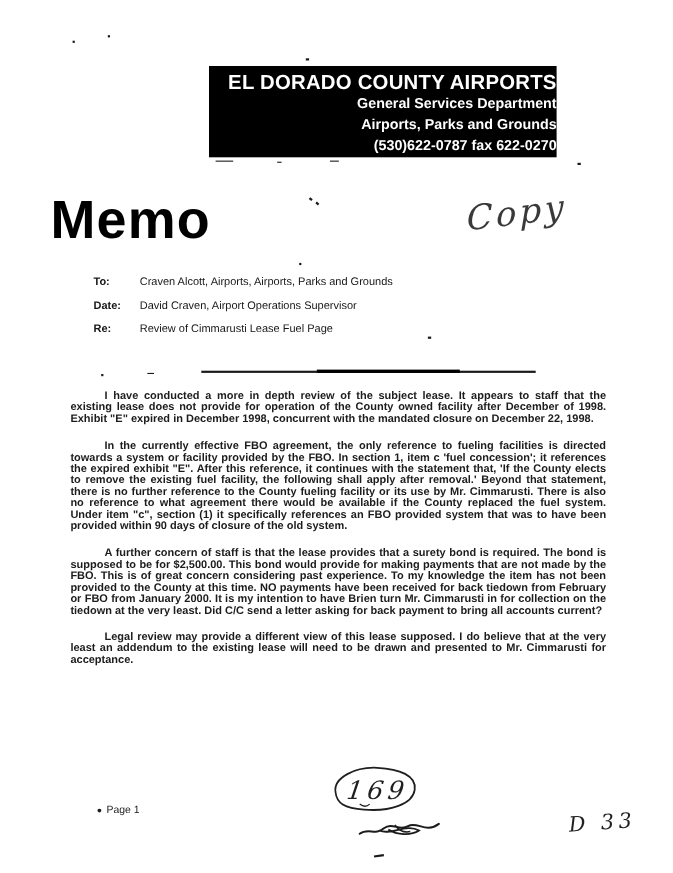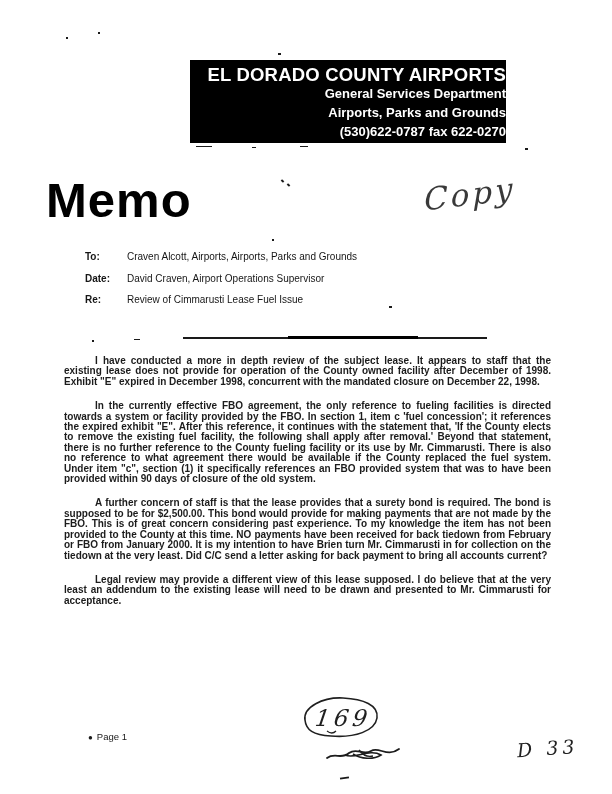--- a/index.html
+++ b/index.html
@@ -74,21 +74,21 @@
     <div class="row">
       <span class="label">To:</span>
       <span class="value">Craven Alcott, Airports, Airports, Parks and Grounds</span>
     </div>
     <div class="row">
       <span class="label">Date:</span>
       <span class="value">David Craven, Airport Operations Supervisor</span>
     </div>
     <div class="row">
       <span class="label">Re:</span>
-      <span class="value">Review of Cimmarusti Lease Fuel Issue</span>
+      <span class="value">Review of Cimmarusti Lease Fuel Page</span>
     </div>
   </div>
   <div class="rule"></div>
   <div class="rule2"></div>
 
   <div class="body-text">
     <p>I have conducted a more in depth review of the subject lease.  It appears to staff that the existing lease does not provide for operation of the County owned facility after December of 1998.  Exhibit "E" expired in December 1998, concurrent with the mandated closure on December 22, 1998.</p>
     <p>In the currently effective FBO agreement, the only reference to fueling facilities is directed towards a system or facility provided by the FBO.  In section 1, item c 'fuel concession'; it references the expired exhibit "E".  After this reference, it continues with the statement that, 'If the County elects to remove the existing fuel facility, the following shall apply after removal.'  Beyond that statement, there is no further reference to the County fueling facility or its use by Mr. Cimmarusti.  There is also no reference to what agreement there would be available if the County replaced the fuel system.  Under item "c", section (1) it specifically references an FBO provided system that was to have been provided within 90 days of closure of the old system.</p>
     <p>A further concern of staff is that the lease provides that a surety bond is required.  The bond is supposed to be for $2,500.00.  This bond would provide for making payments that are not made by the FBO.  This is of great concern considering past experience.  To my knowledge the item has not been provided to the County at this time.  NO payments have been received for back tiedown from February or FBO from January 2000.  It is my intention to have Brien turn Mr. Cimmarusti in for collection on the tiedown at the very least.  Did C/C send a letter asking for back payment to bring all accounts current?</p>
     <p>Legal review may provide a different view of this lease supposed.  I do believe that at the very least an addendum to the existing lease will need to be drawn and presented to Mr. Cimmarusti for acceptance.</p>

